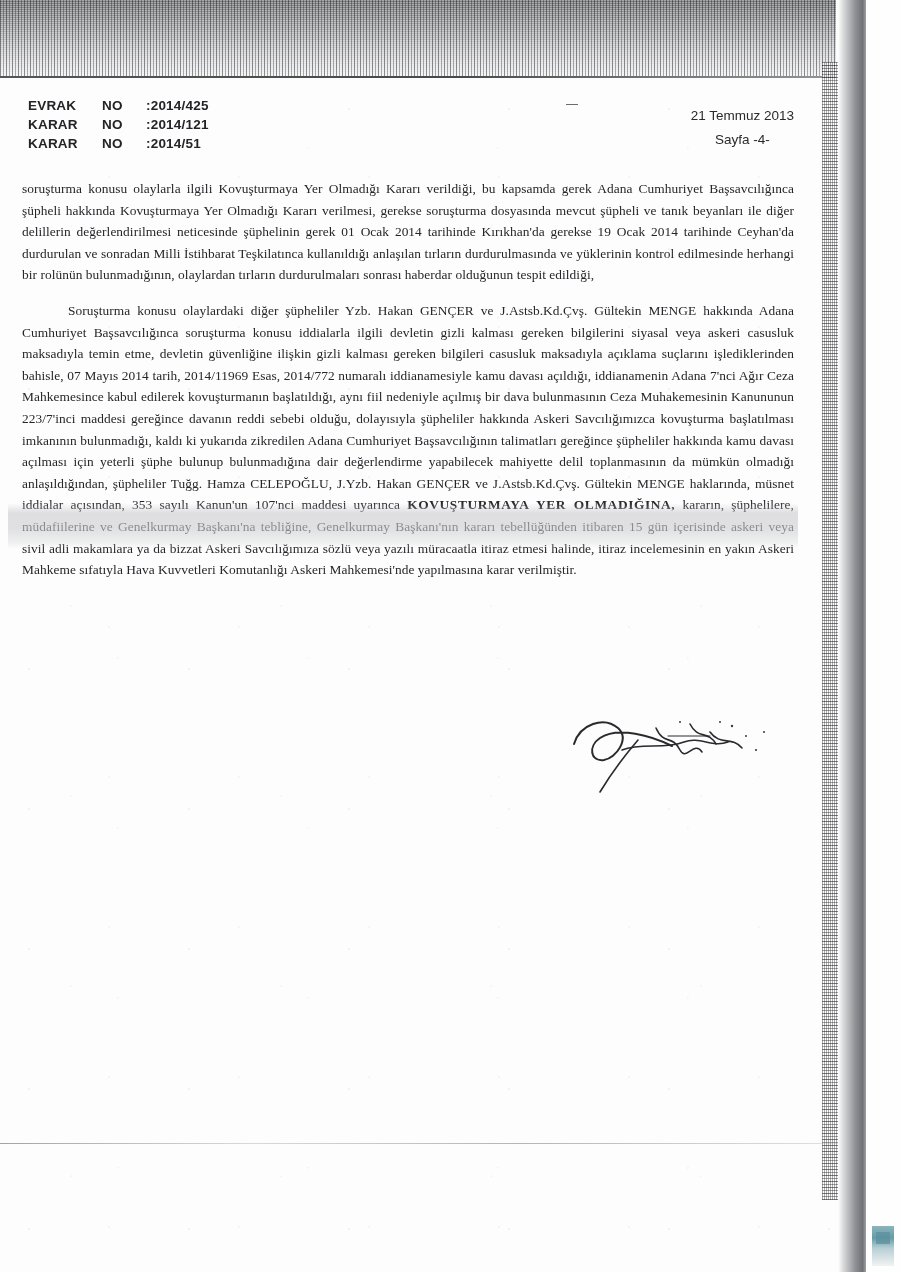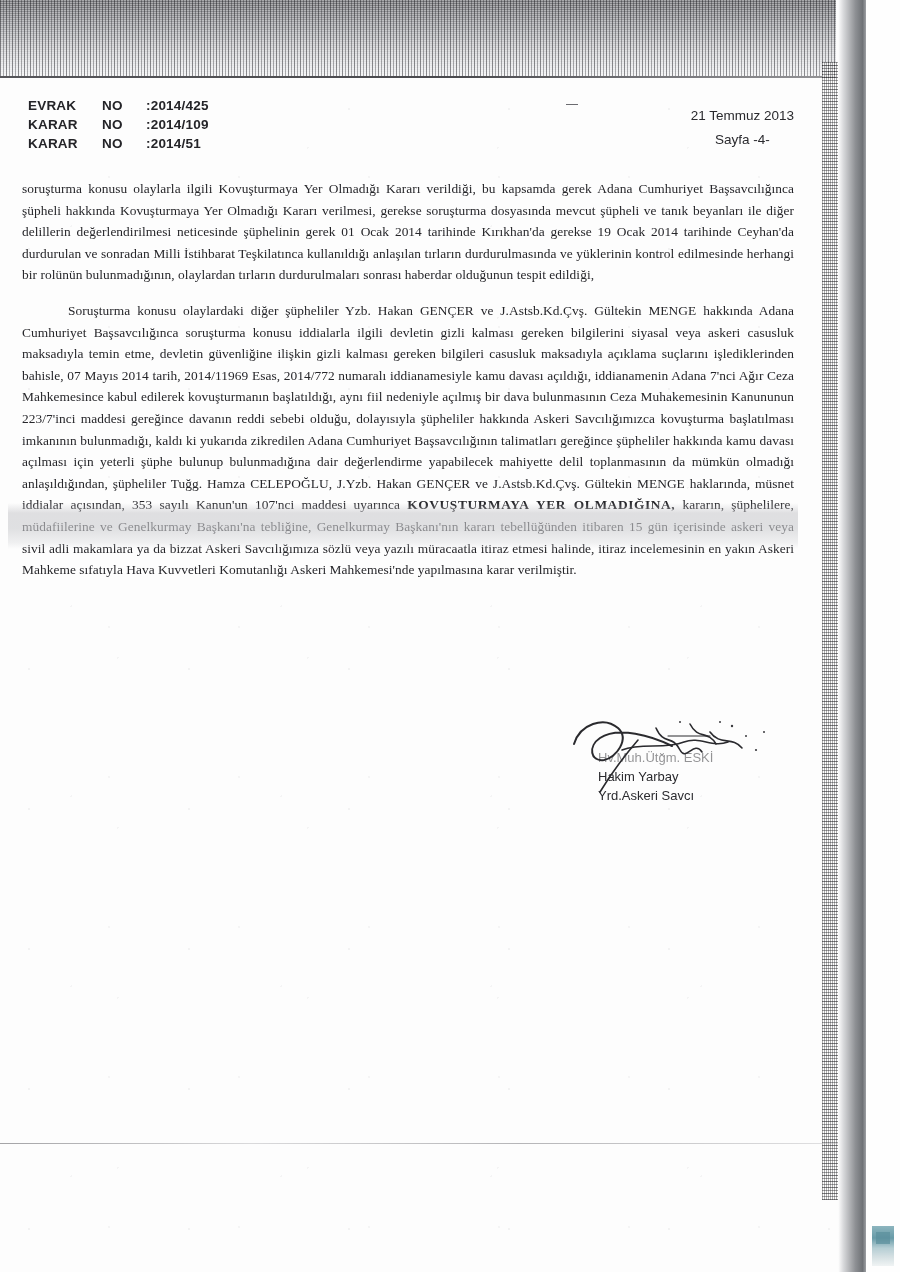--- a/index.html
+++ b/index.html
@@ -240,21 +240,21 @@
 
     <div class="ref-block">
       <div class="ref-row">
         <span class="ref-label">EVRAK</span>
         <span class="ref-no">NO</span>
         <span class="ref-val">:2014/425</span>
       </div>
       <div class="ref-row">
         <span class="ref-label">KARAR</span>
         <span class="ref-no">NO</span>
-        <span class="ref-val">:2014/109</span>
+        <span class="ref-val">:2014/121</span>
       </div>
       <div class="ref-row">
         <span class="ref-label">KARAR</span>
         <span class="ref-no">NO</span>
         <span class="ref-val">:2014/51</span>
       </div>
     </div>
 
     <div class="date-block">
       <div>21 Temmuz 2013</div>
@@ -286,22 +286,17 @@
     <g fill="#3a3a3e">
       <circle cx="172" cy="20" r="1.2"></circle>
       <circle cx="186" cy="30" r="1"></circle>
       <circle cx="160" cy="16" r="1"></circle>
       <circle cx="196" cy="44" r="1.1"></circle>
       <circle cx="120" cy="16" r="1"></circle>
       <circle cx="204" cy="26" r="1"></circle>
     </g>
   </svg>
 
-  <div class="signature-block">
-    <div class="sig-line-1">Hv.Muh.Ütğm. ESKİ</div>
-    <div>Hakim Yarbay</div>
-    <div>Yrd.Askeri Savcı</div>
-  </div>
 
   <div class="fold-line"></div>
   <div class="corner-object"></div>
 
 </div>
 
 </body></html>

